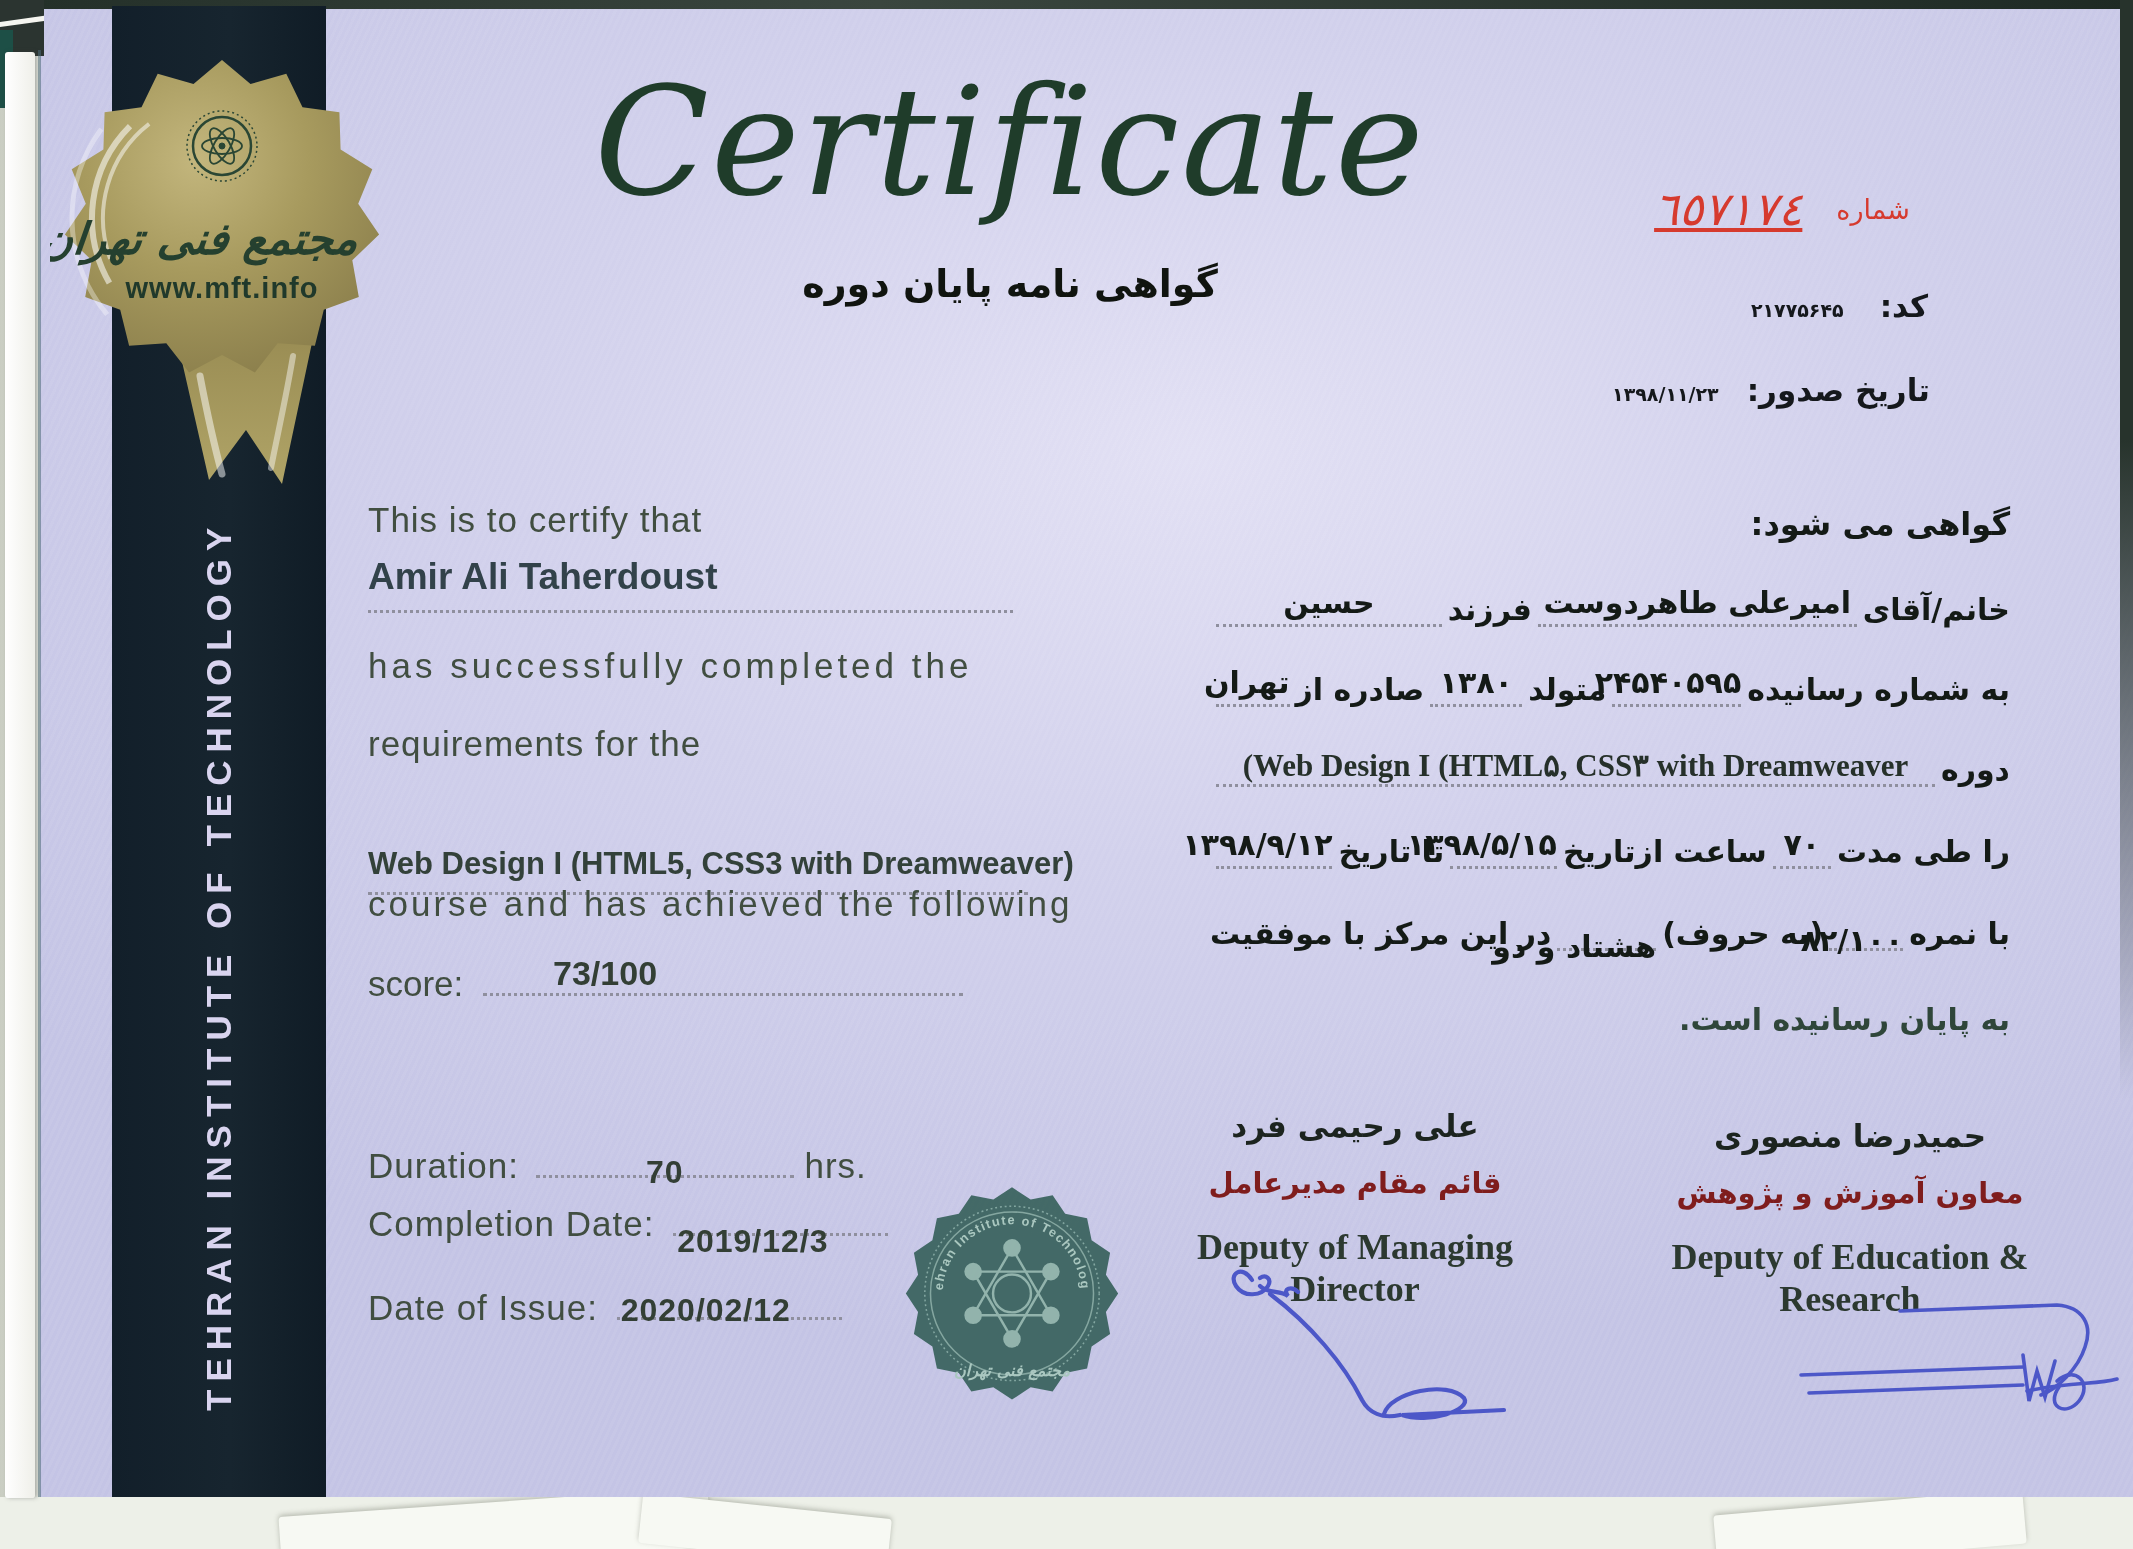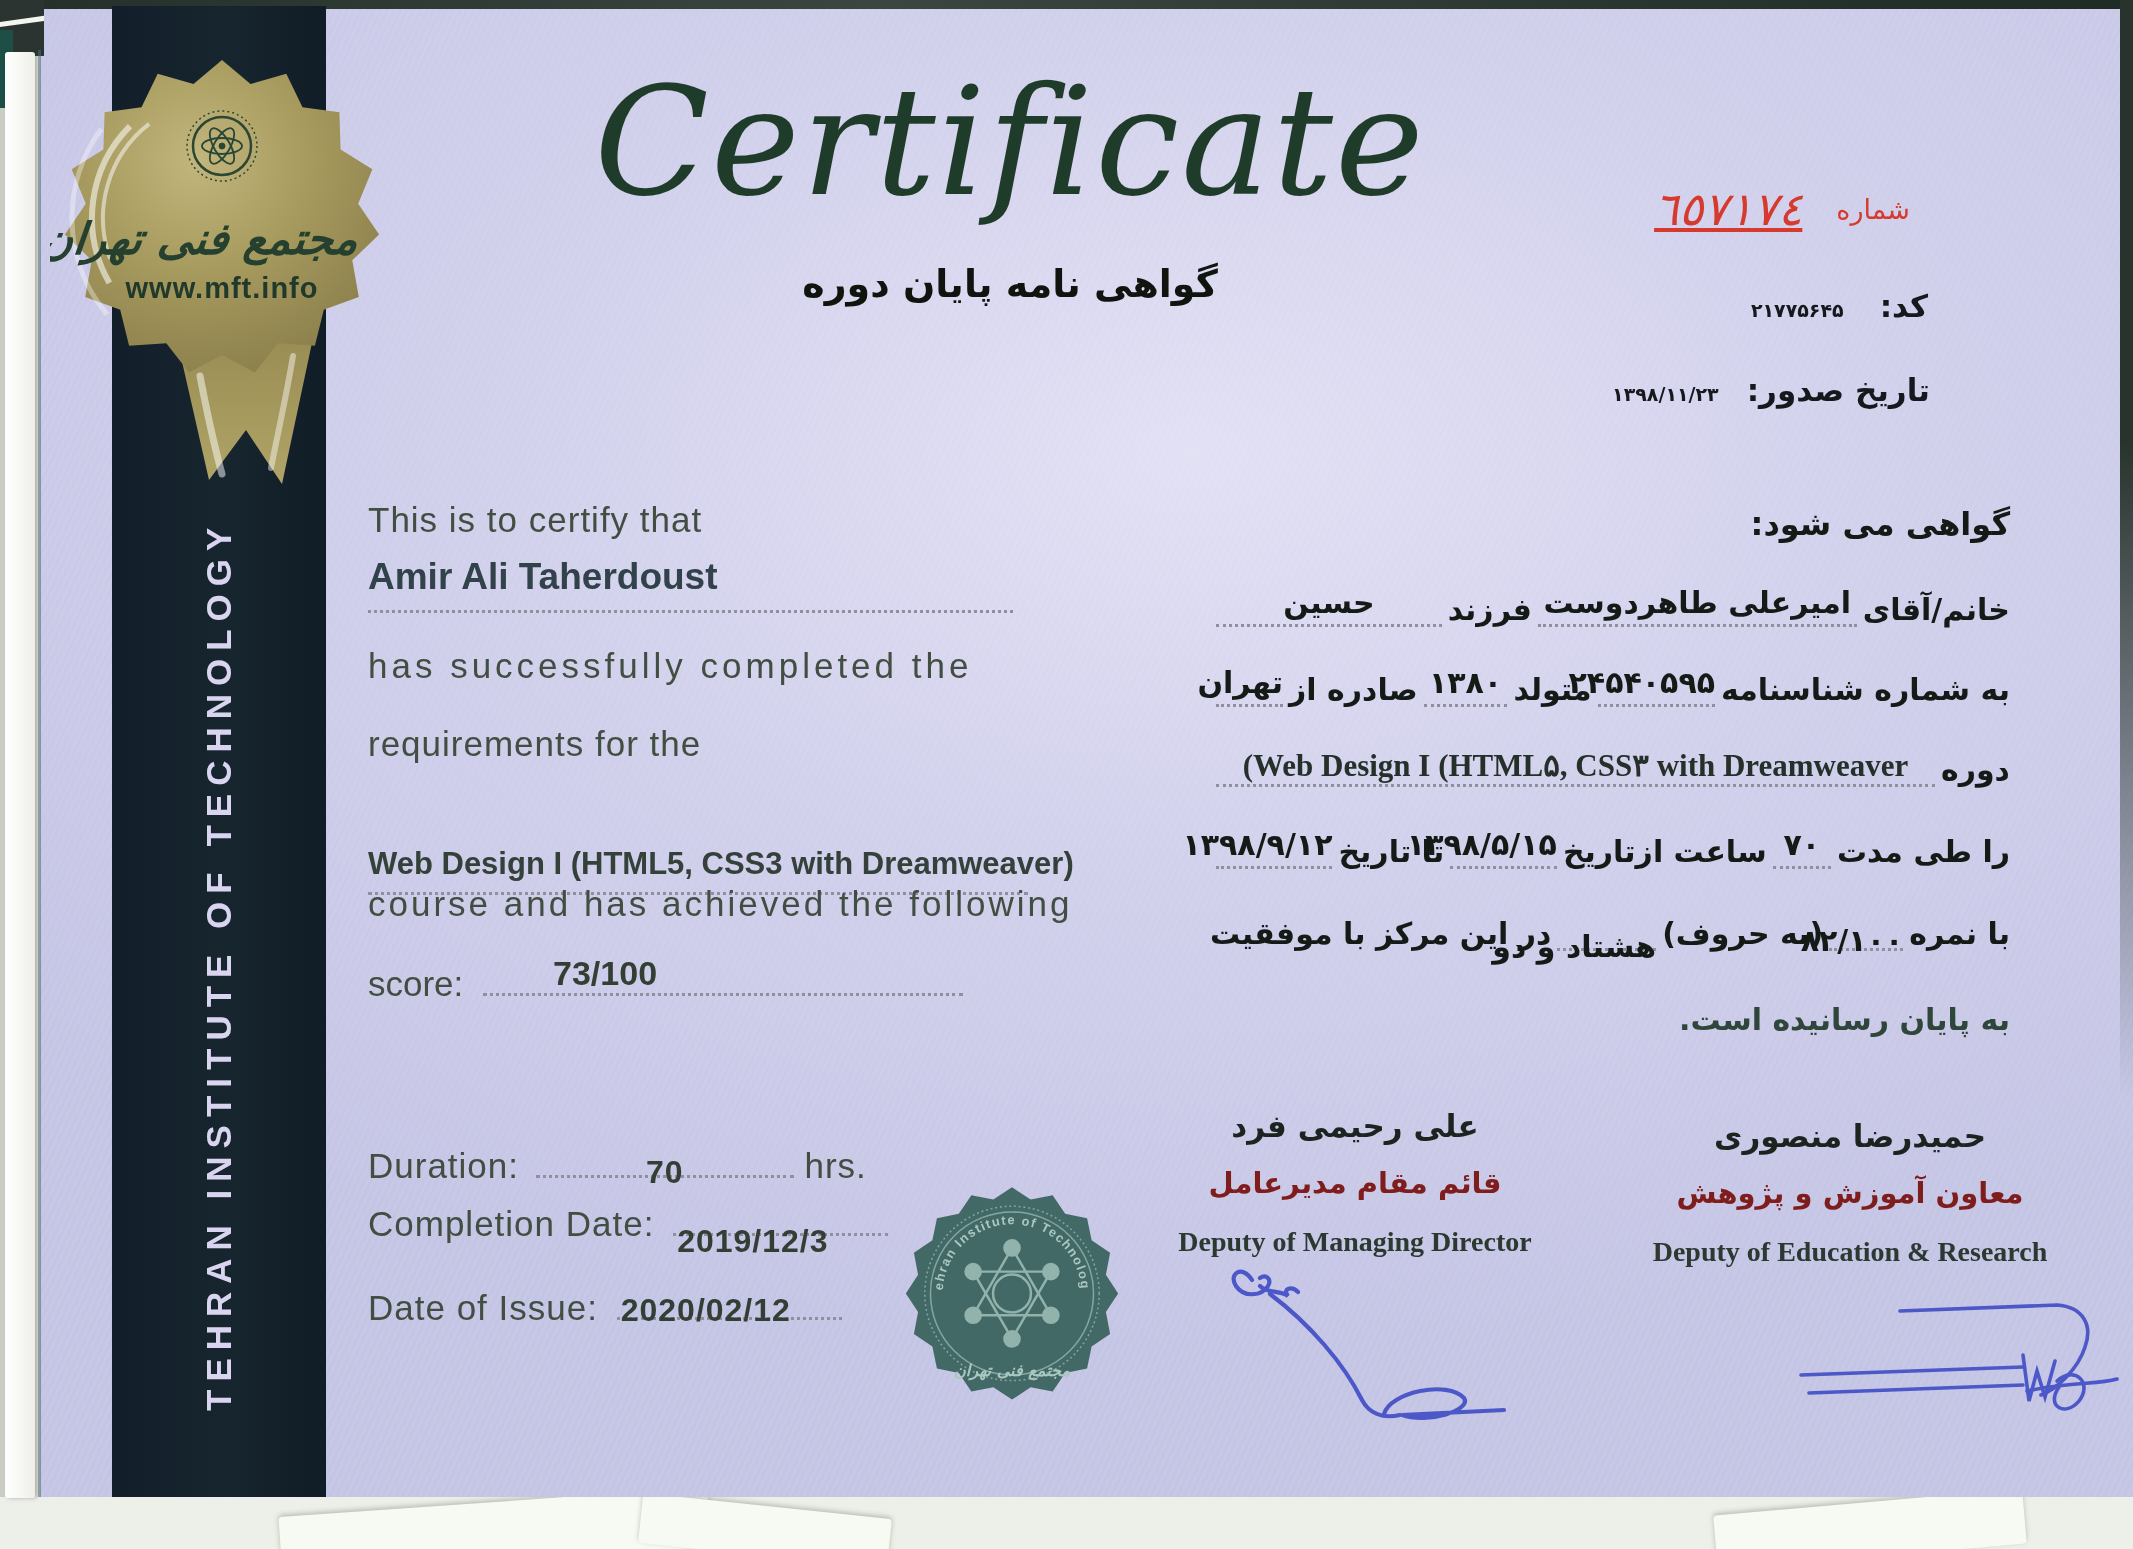--- a/index.html
+++ b/index.html
@@ -52,21 +52,21 @@
   .fline{position:absolute;right:123px;width:800px;display:flex;direction:rtl;align-items:flex-end;
       font-family:"DejaVu Sans",sans-serif;font-weight:bold;font-size:30px;color:#141a16;white-space:nowrap;}
   .flabel{flex:0 0 auto;}
   .pf{position:relative;border-bottom:3px dotted #8f8f9e;height:1.05em;margin:0 6px;}
   .pv{position:absolute;top:-8px;right:0;left:0;text-align:center;font-weight:bold;white-space:nowrap;}
   .ltrv{direction:ltr;unicode-bidi:isolate;font-family:"Liberation Serif",serif;font-size:31px;color:#26302a;}
   
   .sigcol{position:absolute;text-align:center;}
   .sig-fa1{font-family:"DejaVu Sans",sans-serif;font-weight:bold;font-size:31px;color:#1c241f;direction:rtl;}
   .sig-fa2{font-family:"DejaVu Sans",sans-serif;font-weight:bold;font-size:29px;color:#7f1d1d;direction:rtl;margin-top:22px;}
-  .sig-en{font-family:"Liberation Serif",serif;font-weight:bold;font-size:28px;color:#2c3930;margin-top:26px;}
+  .sig-en{font-family:"Liberation Serif",serif;font-weight:bold;font-size:36px;color:#2c3930;margin-top:26px;}
   svg{display:block;}
 </style>
 </head>
 <body>
 
 <div class="abs scan-left"></div>
 <div class="abs scan-bottom"></div>
 <div class="abs crump" style="left:280px;top:1502px;width:430px;height:60px;transform:rotate(-4deg);"></div>
 <div class="abs crump" style="left:640px;top:1506px;width:250px;height:50px;transform:rotate(6deg);"></div>
 <div class="abs crump" style="left:1715px;top:1502px;width:310px;height:55px;transform:rotate(-5deg);"></div>
@@ -169,21 +169,21 @@
   <span class="flabel">خانم/آقای</span>
   <span class="pf" style="flex:2.4;">
       <span class="pv">امیرعلی طاهردوست</span>
     </span>
   <span class="flabel">فرزند</span>
   <span class="pf" style="flex:1.7;">
       <span class="pv">حسین</span>
     </span>
 </div>
 <div class="fline" style="top:672px;">
-  <span class="flabel">به شماره شناسنامه</span>
+  <span class="flabel">به شماره رسانیده</span>
   <span class="pf" style="flex:1.4;">
       <span class="pv">۲۴۵۴۰۵۹۵</span>
     </span>
   <span class="flabel">متولد</span>
   <span class="pf" style="flex:1;">
       <span class="pv">۱۳۸۰</span>
     </span>
   <span class="flabel">صادره از</span>
   <span class="pf" style="flex:.8;">
       <span class="pv">تهران</span>

